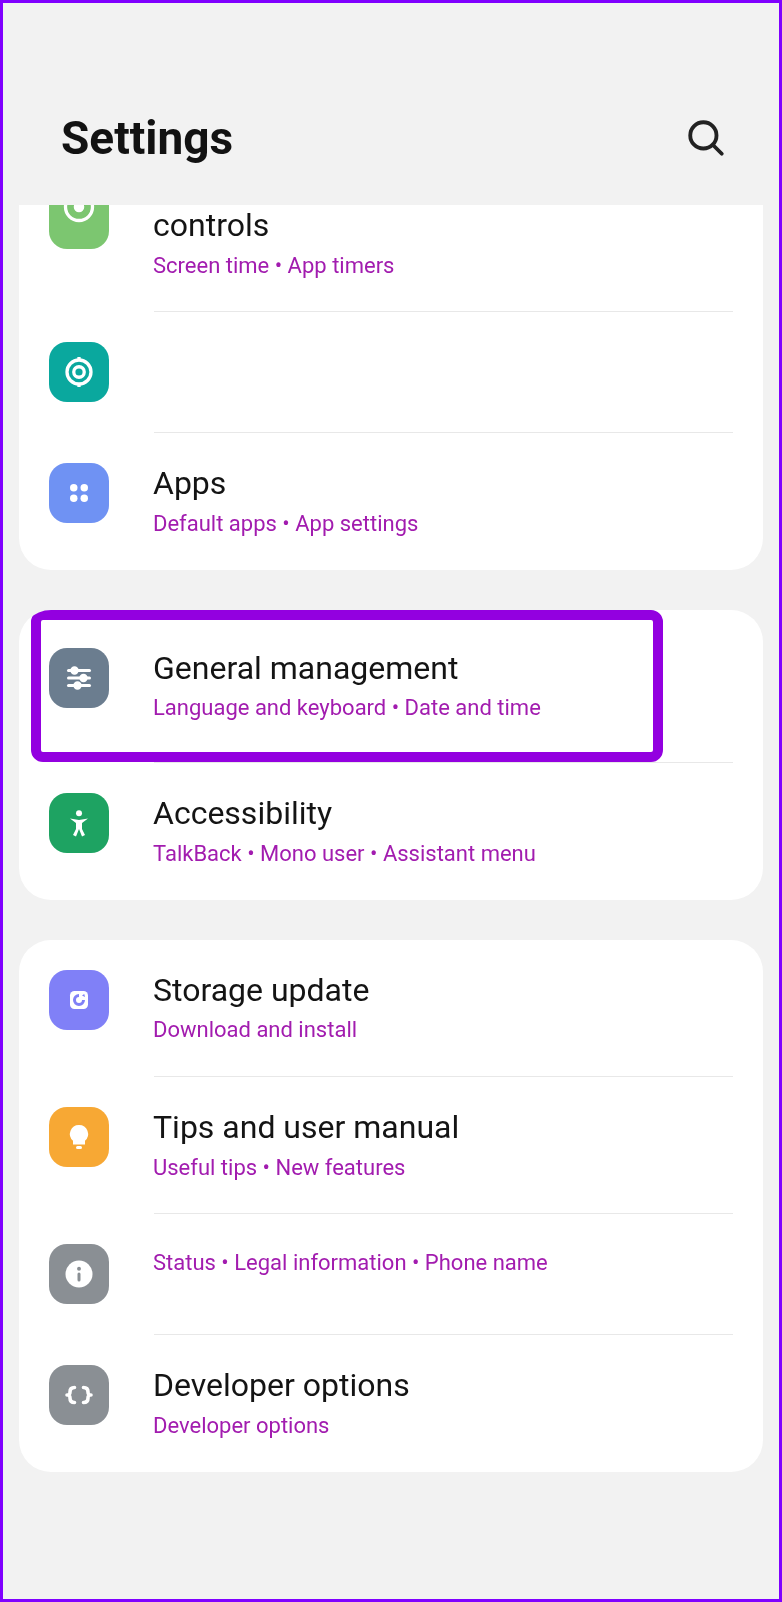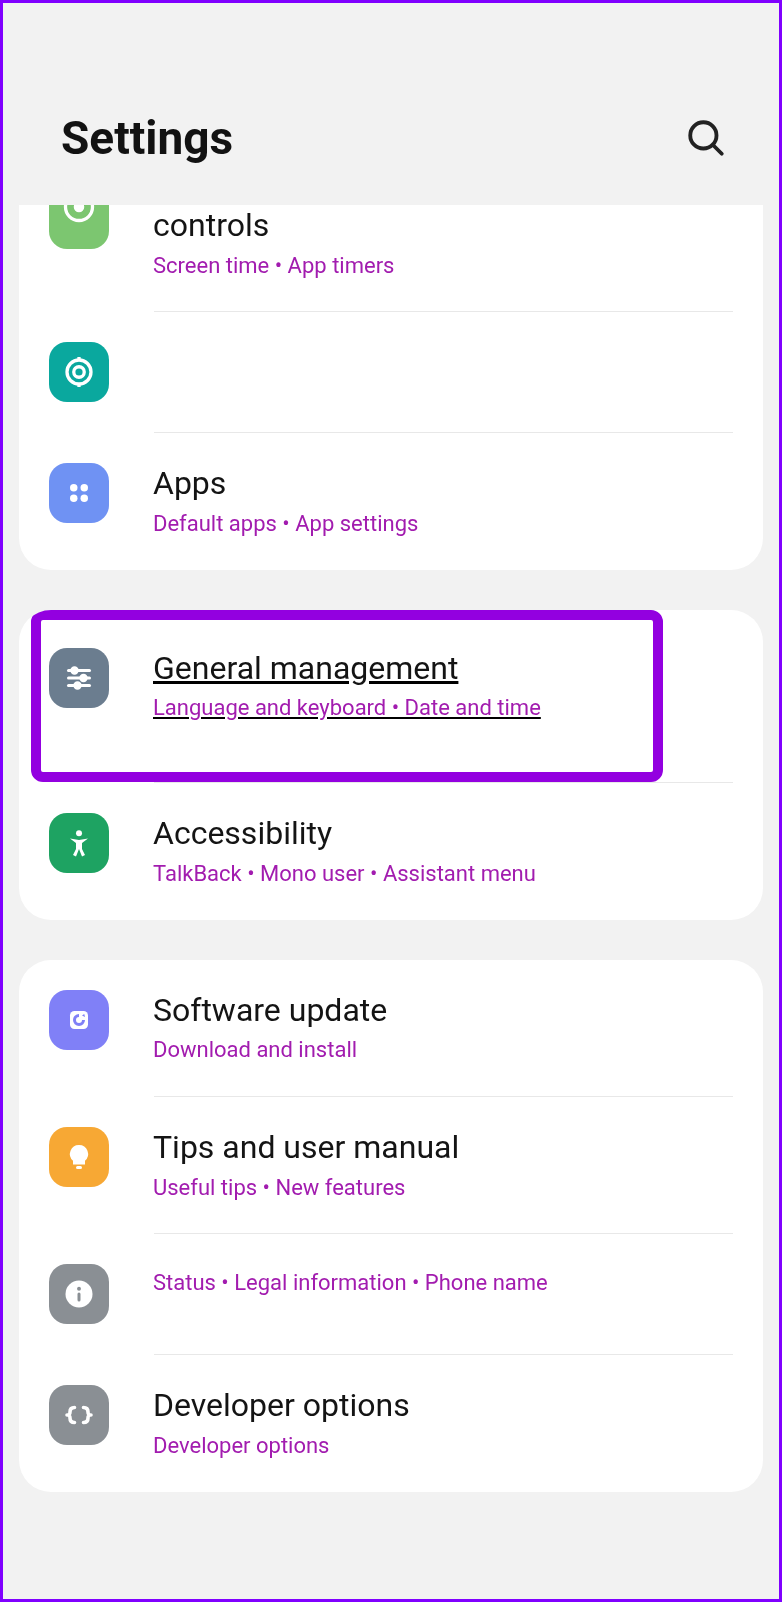--- a/index.html
+++ b/index.html
@@ -85,21 +85,21 @@
     .highlight {
       position: absolute;
       border: 10px solid #9300e0;
       border-radius: 12px;
       pointer-events: none;
       left: 12px;
       right: 100px;
       top: 0;
       bottom: 0;
     }
-    .item.highlighted { padding-top: 38px; padding-bottom: 58px; text-decoration: underline; }
+    .item.highlighted { padding-top: 38px; padding-bottom: 38px; }
     .c-green1 { background: #7cc670; }
     .c-teal { background: #0aa89e; }
     .c-blue { background: #6f92f3; }
     .c-slate { background: #6b7d8f; }
     .c-green2 { background: #1ea362; }
     .c-violet { background: #8080f7; }
     .c-orange { background: #f7a834; }
     .c-gray { background: #8a8f94; }
   </style>
 </head>
@@ -191,21 +191,21 @@
 <div class="group">
   <div class="item">
     <div class="icon-box c-violet">
       <svg viewBox="0 0 24 24" fill="none" stroke="#fff" stroke-width="2.2">
           <rect x="6" y="6" width="12" height="12" rx="3" fill="#fff" stroke="none"></rect>
           <path d="M12 9a3 3 0 1 0 3 3" stroke="#8080f7" stroke-width="2" fill="none"></path>
           <path d="M14 9l1.5-1 0.5 2z" fill="#8080f7" stroke="none"></path>
         </svg>
     </div>
     <div class="item-text">
-      <div class="item-title">Software update</div>
+      <div class="item-title">Storage update</div>
       <div class="item-sub">Download and install</div>
     </div>
   </div>
   <div class="divider"></div>
   <div class="item">
     <div class="icon-box c-orange">
       <svg viewBox="0 0 24 24" fill="#fff">
           <path d="M12 4a6 6 0 0 0-4 10.5V17h8v-2.5A6 6 0 0 0 12 4z"></path>
           <rect x="10" y="18" width="4" height="2" rx="1"></rect>
         </svg>

